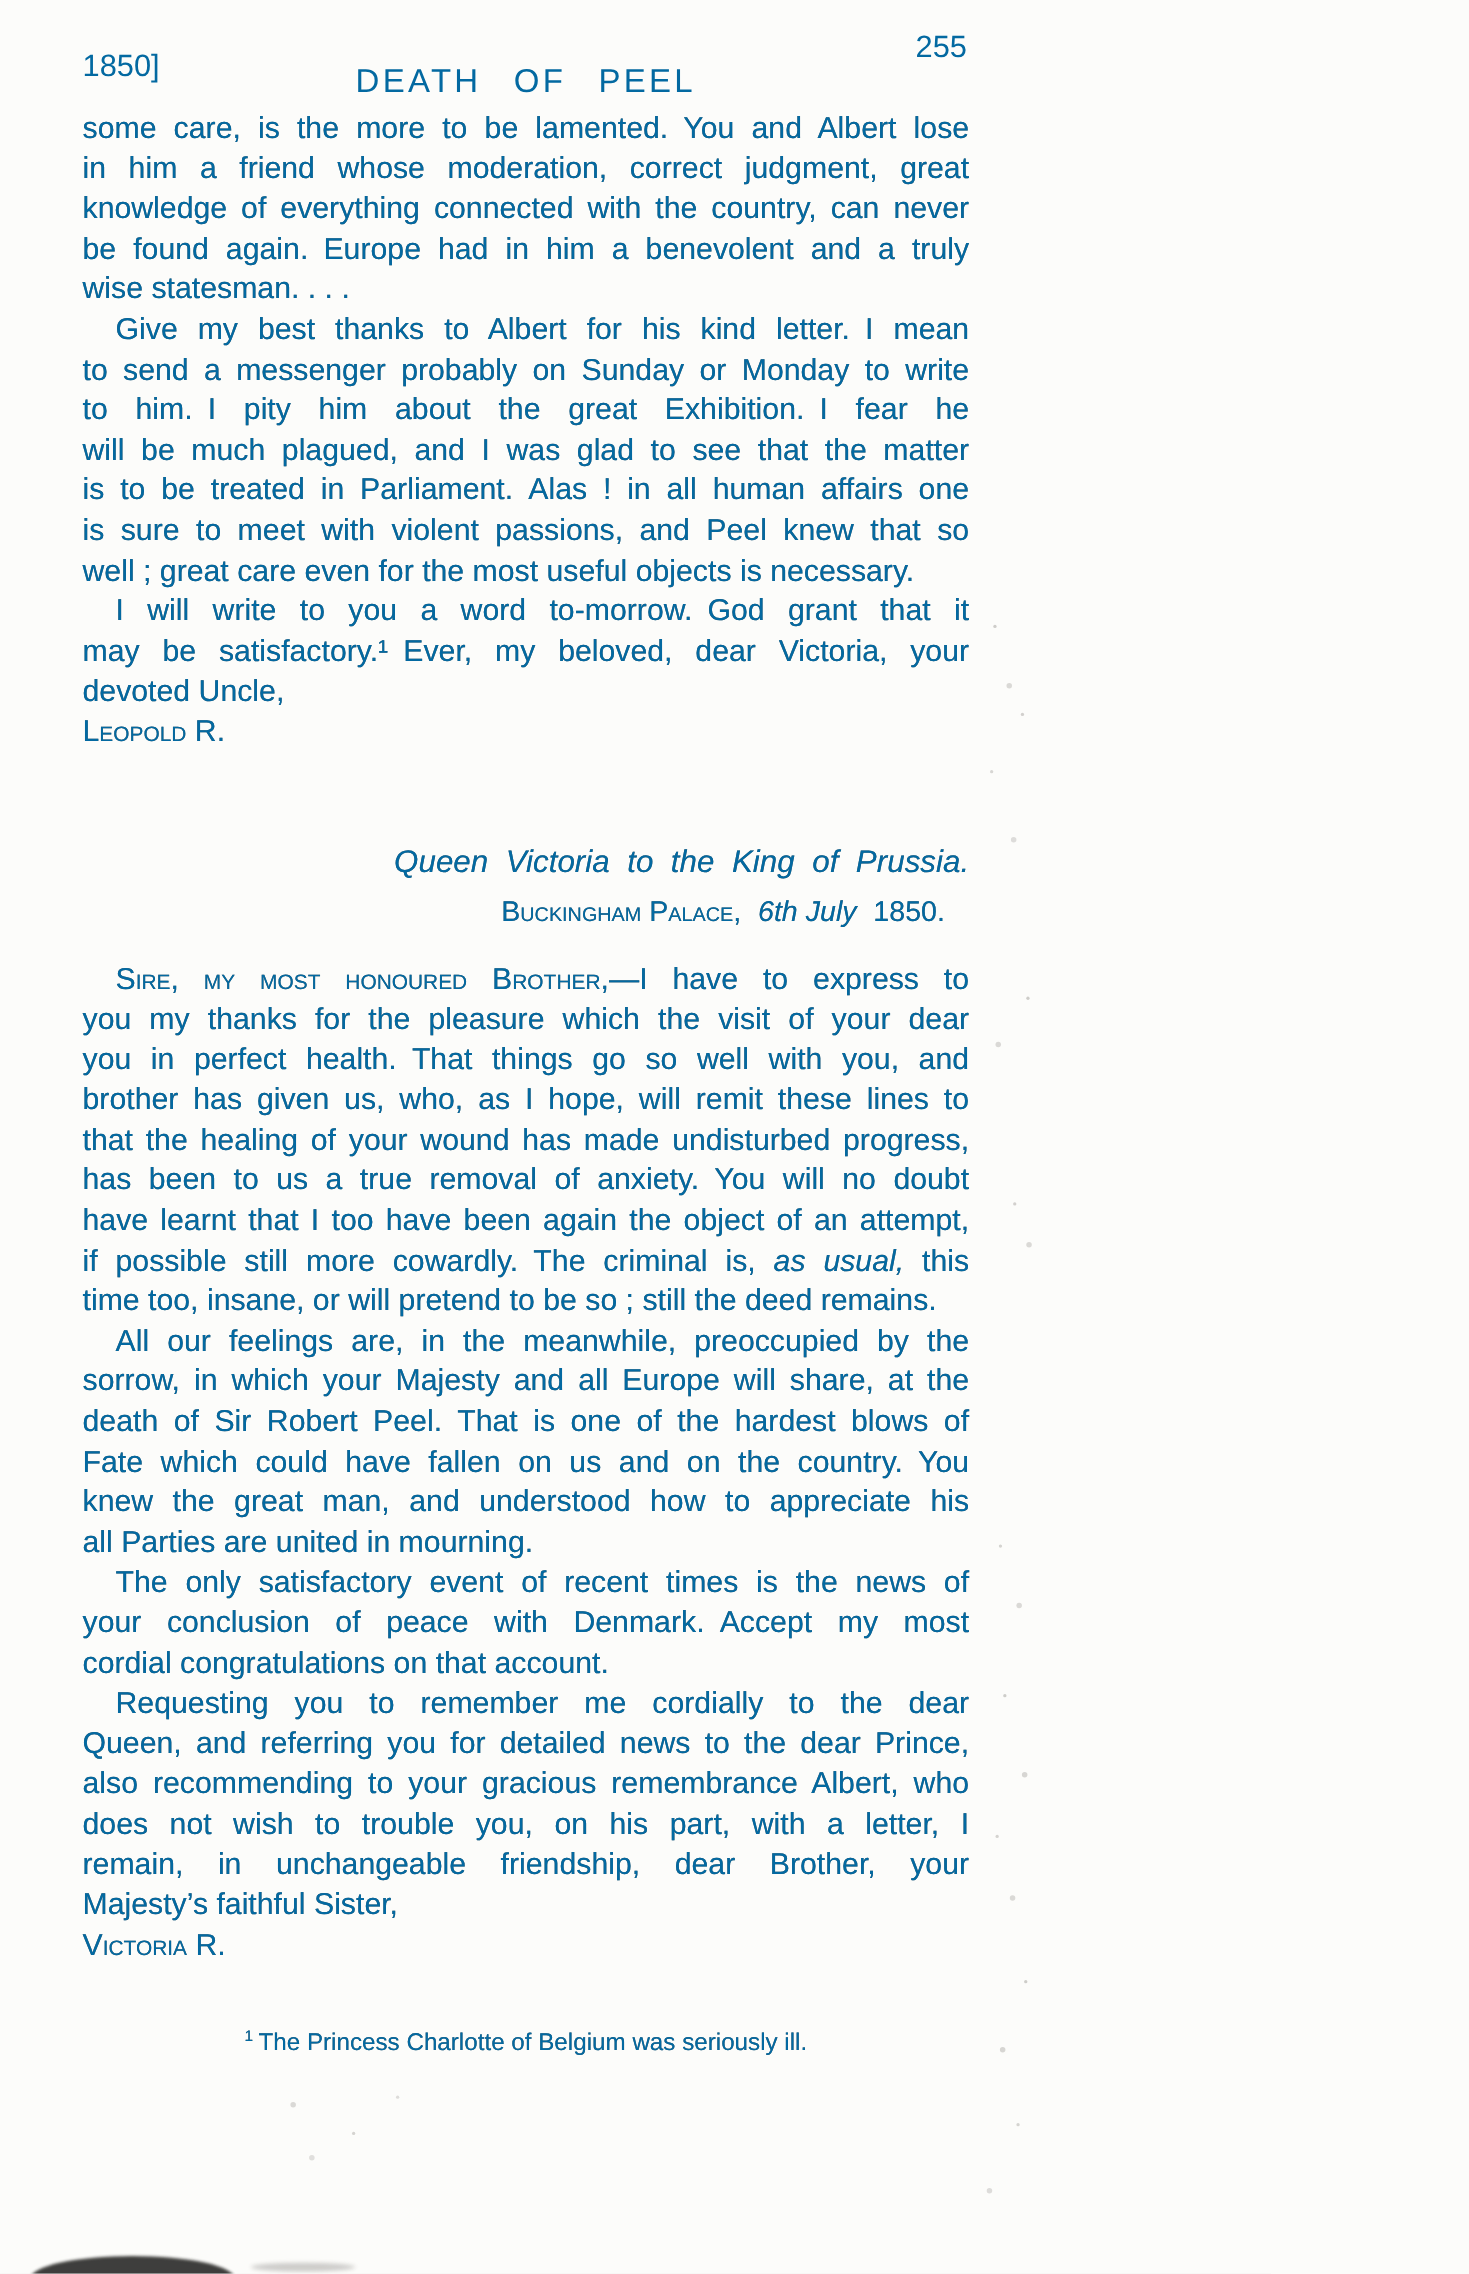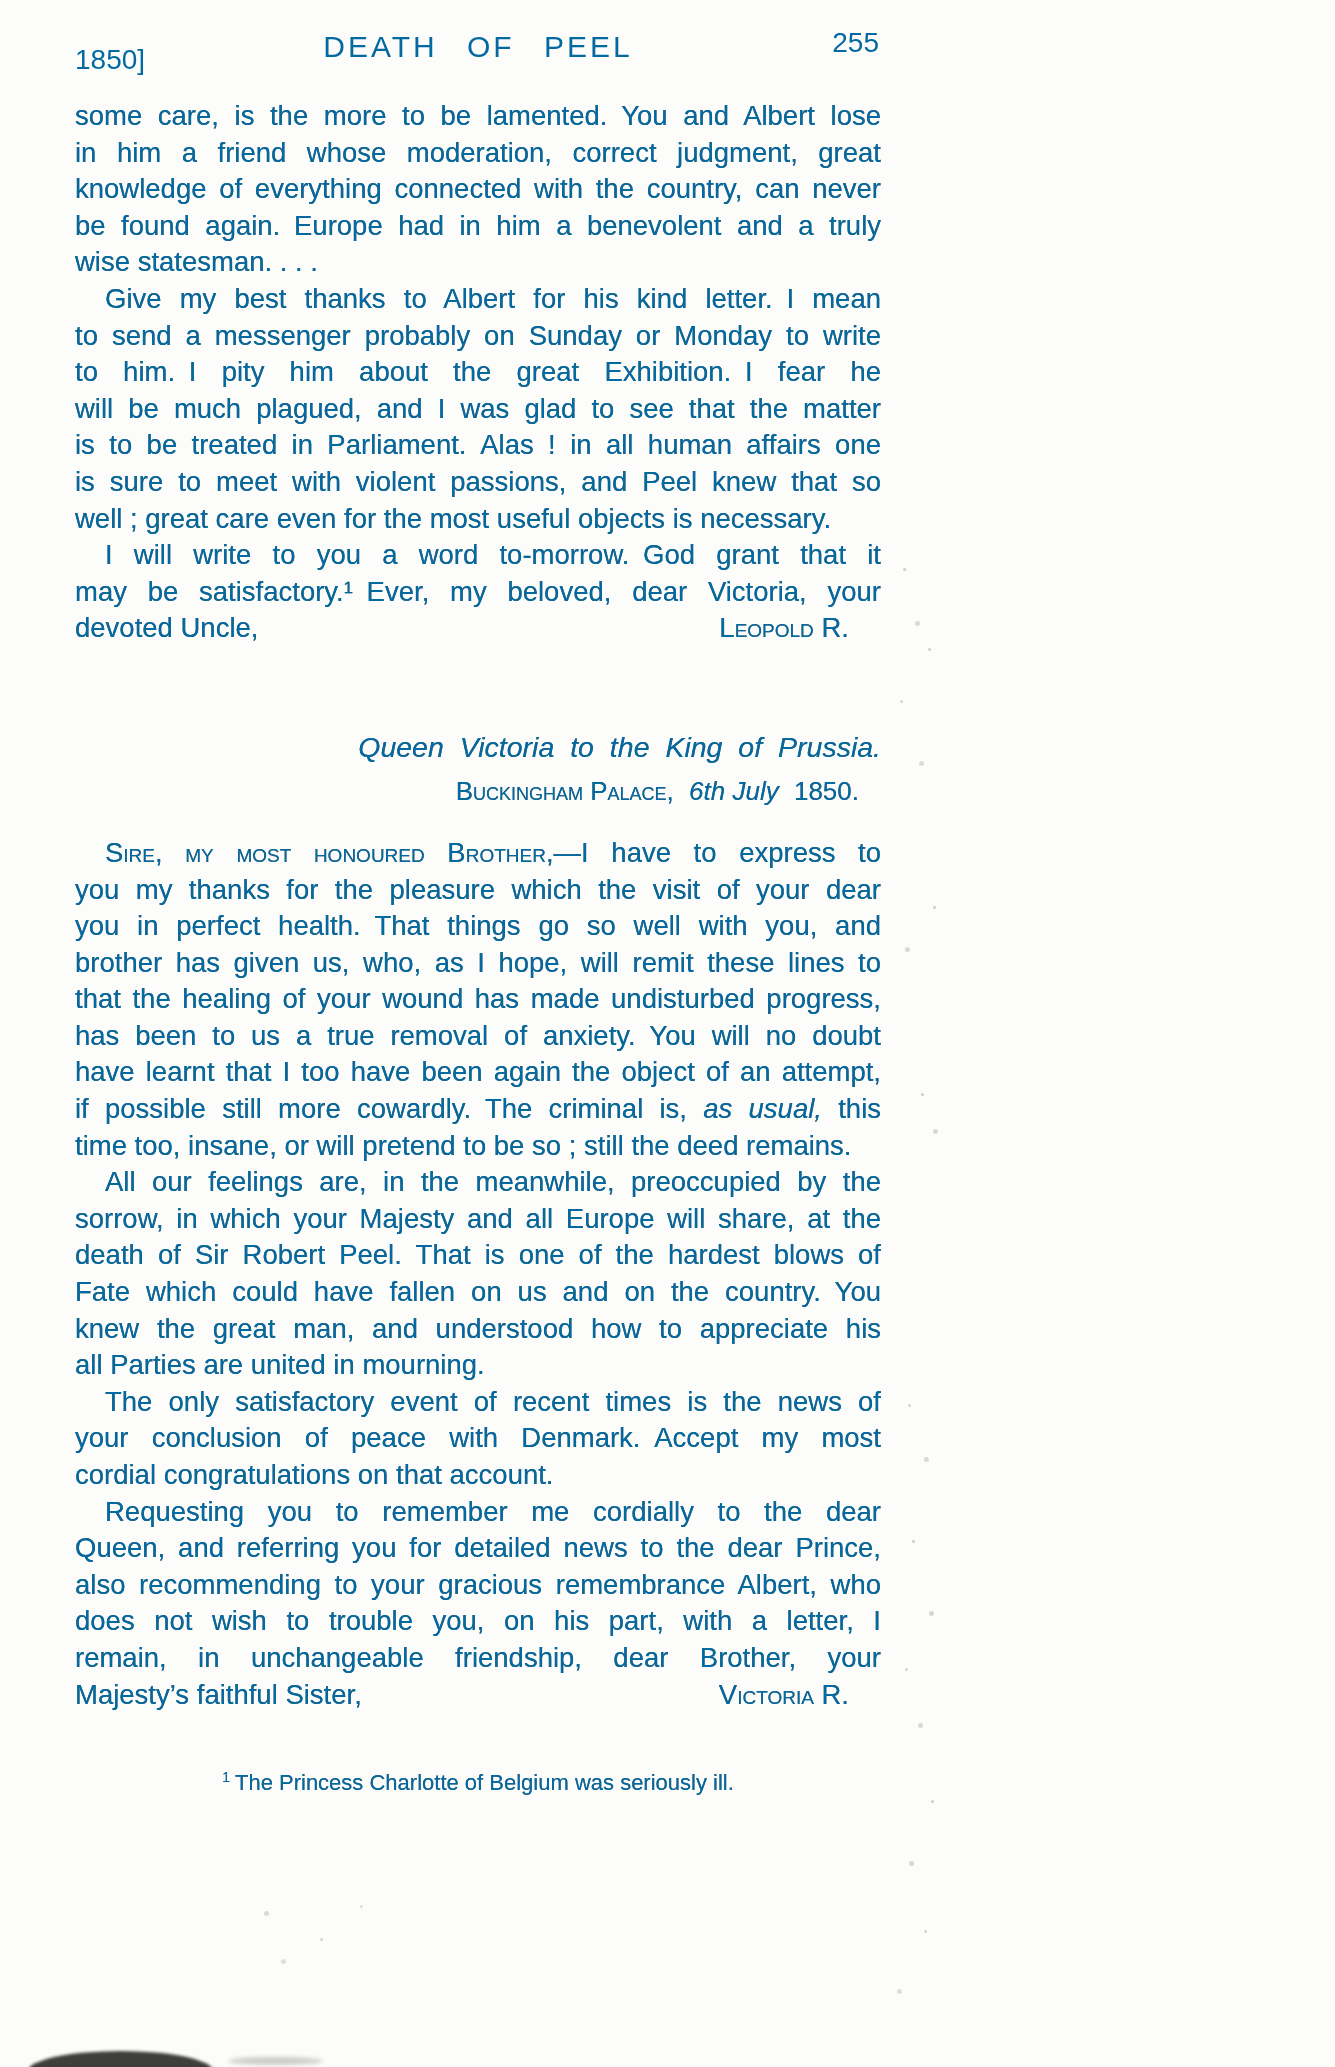--- a/index.html
+++ b/index.html
@@ -19,38 +19,38 @@
   }
   
   .running-head{
     position:relative;
     padding-top:44px;
     height:40px;
     font-size:28px;
   }
   .rh-year{position:absolute;left:0;top:44px;}
   .rh-title{
-    position:absolute;left:0;right:0;top:30px;
+    position:absolute;left:0;right:0;top:58px;
     text-align:center;
     font-size:30px;
     letter-spacing:3px;
     word-spacing:18px;
   }
   .rh-page{position:absolute;right:2px;top:27px;}
   
   .bodytext{
     margin-top:14px;
     font-size:27.5px;
     text-shadow:0 0 0.5px rgba(20,18,15,0.65);
   }
   .para{line-height:36.6px;}
   .line{white-space:pre-wrap;}
   .line.j{text-align:justify;text-align-last:justify;}
   .line.fi{text-indent:30px;}
-  .line.flexline{display:flex;justify-content:space-between;}
+  .line.flexline{display:flex;flex-direction:column;}
   .sig-right{margin-right:32px;}
   .sc{font-variant-caps:small-caps;}
   .it{font-style:italic;}
   
   .letter-heading{
     margin:84px 0 12px;
     text-align:right;
     font-style:italic;
     font-weight:400;
     font-size:28.5px;

